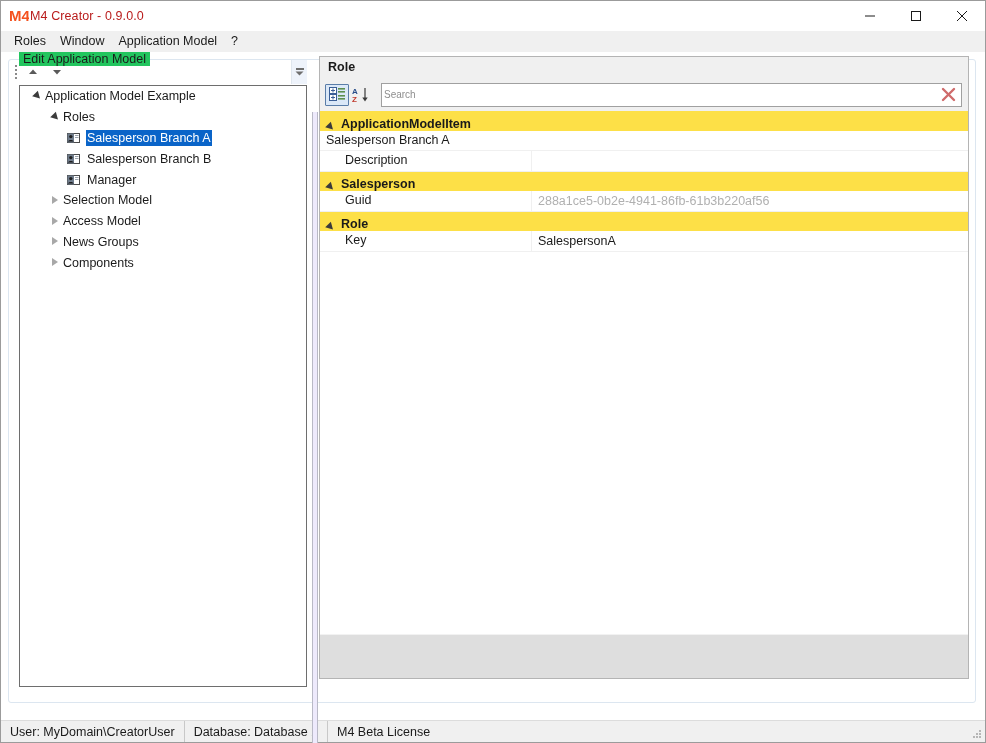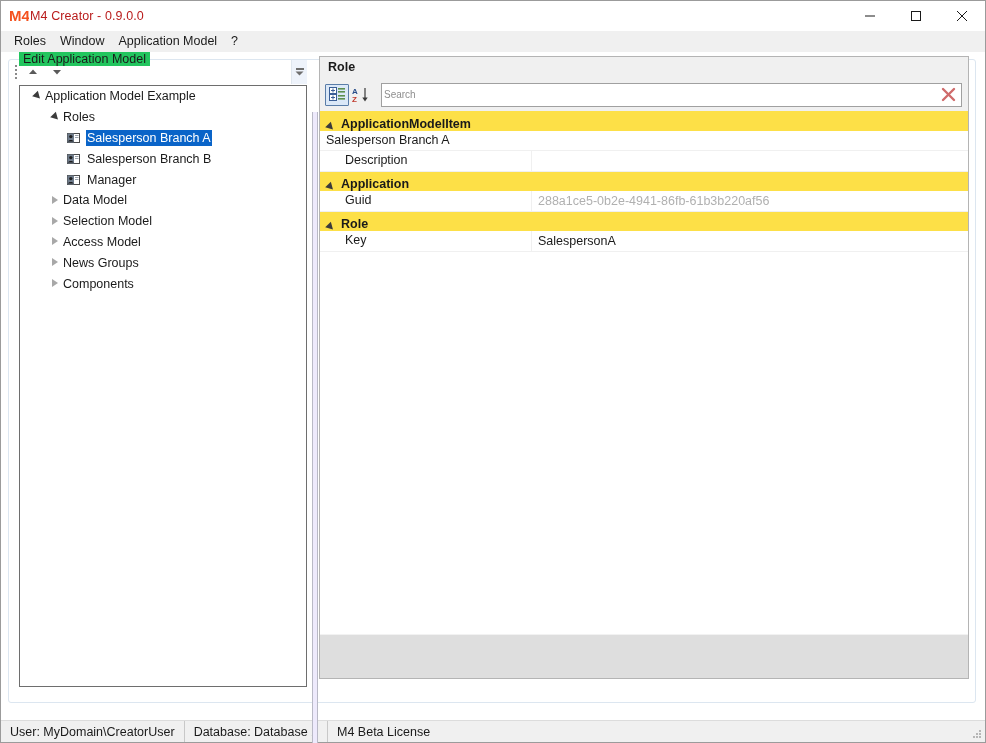--- a/index.html
+++ b/index.html
@@ -464,26 +464,20 @@
               <circle cx="4.8" cy="6.6" r="1.7" fill="#1f1f1f"></circle>
               <path d="M1.9 11.6 C2.3 9.3 7.3 9.3 7.7 11.6 Z" fill="#1f1f1f"></path>
               <rect x="9" y="5" width="3.5" height="1" fill="#9aa3ad"></rect>
               <rect x="9" y="7" width="3.5" height="1" fill="#9aa3ad"></rect>
             </svg>
           </span>
           <span class="tree-label">Manager</span>
         </div>
 
 
-        <div class="tree-row indent-1">
-          <span class="tri-exp">
-              <span class="tri-closed-shape"></span>
-            </span>
-          <span class="tree-label">Data Model</span>
-        </div>
 
         <div class="tree-row indent-1">
           <span class="tri-exp">
               <span class="tri-closed-shape"></span>
             </span>
           <span class="tree-label">Selection Model</span>
         </div>
 
         <div class="tree-row indent-1">
           <span class="tri-exp">
@@ -562,21 +556,21 @@
         </div>
         <div class="pg-row">
           <div class="pg-name">Description</div>
           <div class="pg-val"></div>
         </div>
 
         <div class="pg-cat">
           <span class="cat-tri">
               <span class="tri-open-shape"></span>
             </span>
-          <span>Application</span>
+          <span>Salesperson</span>
         </div>
         <div class="pg-row">
           <div class="pg-name">Guid</div>
           <div class="pg-val muted">288a1ce5-0b2e-4941-86fb-61b3b220af56</div>
         </div>
 
         <div class="pg-cat">
           <span class="cat-tri">
               <span class="tri-open-shape"></span>
             </span>

